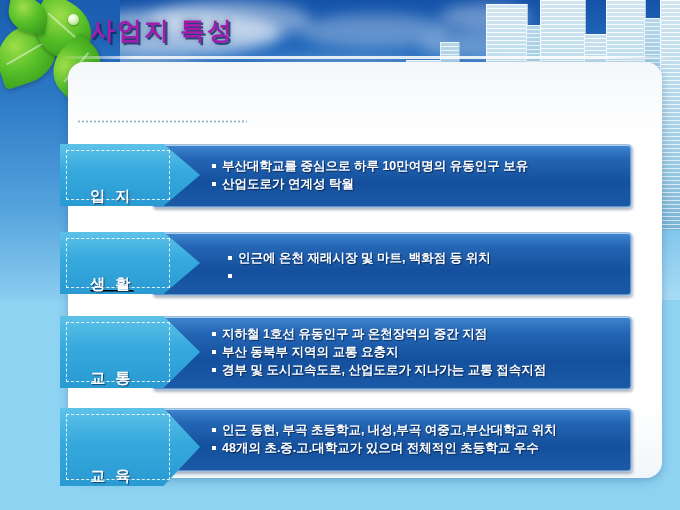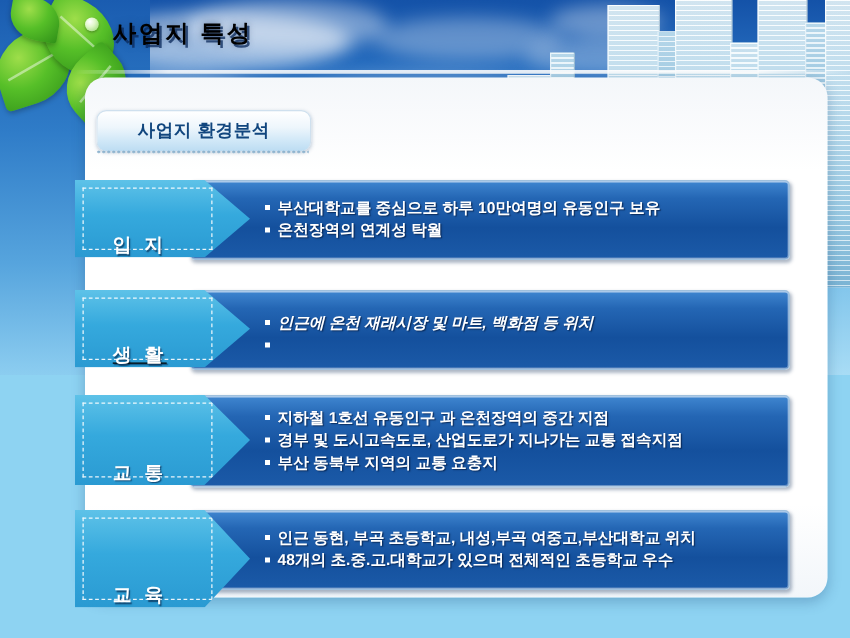--- a/index.html
+++ b/index.html
@@ -49,21 +49,21 @@
   .lf3{left:56px;top:52px;width:54px;height:48px;transform:rotate(-42deg);}
   .lf4{left:14px;top:6px;width:40px;height:34px;transform:rotate(10deg);border-radius:8% 60% 8% 60%;}
   .vein{position:absolute;background:rgba(255,255,255,.45);}
   .drop{position:absolute;left:74px;top:22px;width:11px;height:11px;border-radius:50%;
         background:radial-gradient(circle at 35% 30%,#ffffff 0%,#dff7c8 40%,#8fd36a 100%);
         box-shadow:0 1px 2px rgba(0,0,0,.3);}
 
   
   .title{
     position:absolute;left:90px;top:14px;
-    font-size:19px;font-weight:bold;color:#000000;letter-spacing:2px;
+    font-size:25px;font-weight:bold;color:#a21caf;letter-spacing:2px;
     text-shadow:2px 2px 0 rgba(10,40,90,.75),0 0 6px rgba(10,40,90,.5);
   }
   .title-rule{position:absolute;left:60px;top:56px;width:620px;height:3px;
     background:linear-gradient(90deg,rgba(255,255,255,0),rgba(255,255,255,.85) 12%,rgba(255,255,255,.9) 88%,rgba(255,255,255,0));}
 
   
   .panel{
     position:absolute;left:68px;top:62px;width:594px;height:416px;
     background:linear-gradient(180deg,#f4f7fa 0%,#ffffff 18%,#ffffff 82%,#f2f6fa 100%);
     border-radius:16px;box-shadow:0 3px 10px rgba(20,60,110,.28);
@@ -159,50 +159,47 @@
       </div>
     <div class="leaf lf4"></div>
     <div class="drop"></div>
   </div>
 
   <div class="title">사업지 특성</div>
   <div class="title-rule"></div>
 
   <div class="panel"></div>
 
-  <div class="badge">
-    <span>사업지 환경분석</span>
-  </div>
   <div class="badge-dots"></div>
 
   <div class="row">
     <div class="bar" style="left:152px;top:144px;width:478px;height:62px;">
       <div class="bar-inner"></div>
     </div>
     <div class="bullets" style="left:212px;top:144px;width:412px;height:62px;">
       <div class="bl">
           <i class="dot"></i>
           <span>부산대학교를 중심으로 하루 10만여명의 유동인구 보유</span>
         </div>
       <div class="bl">
           <i class="dot"></i>
-          <span>온천장역의 연계성 탁월</span>
+          <span>산업도로가 연계성 탁월</span>
         </div>
     </div>
     <div class="chev" style="left:60px;top:144px;width:140px;height:62px;">
       <div class="chev-dots"></div>
       <div class="chev-label">입 지</div>
     </div>
   </div>
 
   <div class="row">
     <div class="bar" style="left:152px;top:232px;width:478px;height:62px;">
       <div class="bar-inner"></div>
     </div>
-    <div class="bullets" style="left:212px;top:232px;width:412px;height:62px;font-style:italic;">
+    <div class="bullets" style="left:228px;top:232px;width:412px;height:62px;">
       <div class="bl">
           <i class="dot"></i>
           <span>인근에 온천 재래시장 및 마트, 백화점 등 위치</span>
         </div>
       <div class="bl">
           <i class="dot"></i>
         </div>
     </div>
     <div class="chev" style="left:60px;top:232px;width:140px;height:62px;text-decoration:underline;">
       <div class="chev-dots"></div>
@@ -214,26 +211,26 @@
     <div class="bar" style="left:152px;top:316px;width:478px;height:72px;">
       <div class="bar-inner"></div>
     </div>
     <div class="bullets" style="left:212px;top:316px;width:412px;height:72px;">
       <div class="bl">
           <i class="dot"></i>
           <span>지하철 1호선 유동인구 과 온천장역의 중간 지점</span>
         </div>
       <div class="bl">
           <i class="dot"></i>
+          <span>부산 동북부 지역의 교통 요충지</span>
+        </div>
+      <div class="bl">
+          <i class="dot"></i>
           <span>경부 및 도시고속도로, 산업도로가 지나가는 교통 접속지점</span>
         </div>
-      <div class="bl">
-          <i class="dot"></i>
-          <span>부산 동북부 지역의 교통 요충지</span>
-        </div>
     </div>
     <div class="chev" style="left:60px;top:316px;width:140px;height:72px;">
       <div class="chev-dots"></div>
       <div class="chev-label">교 통</div>
     </div>
   </div>
 
   <div class="row">
     <div class="bar" style="left:152px;top:408px;width:478px;height:62px;">
       <div class="bar-inner"></div>

